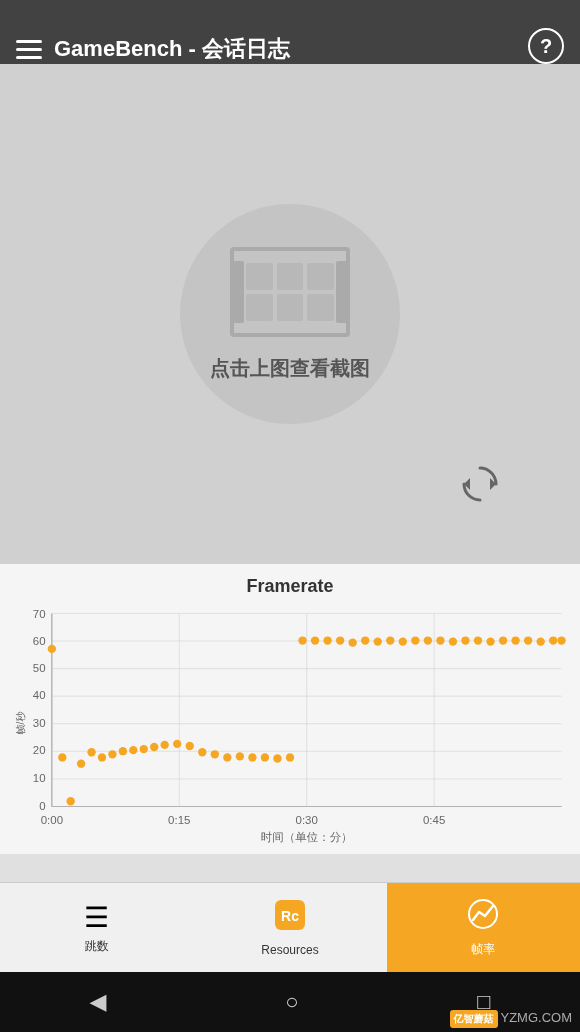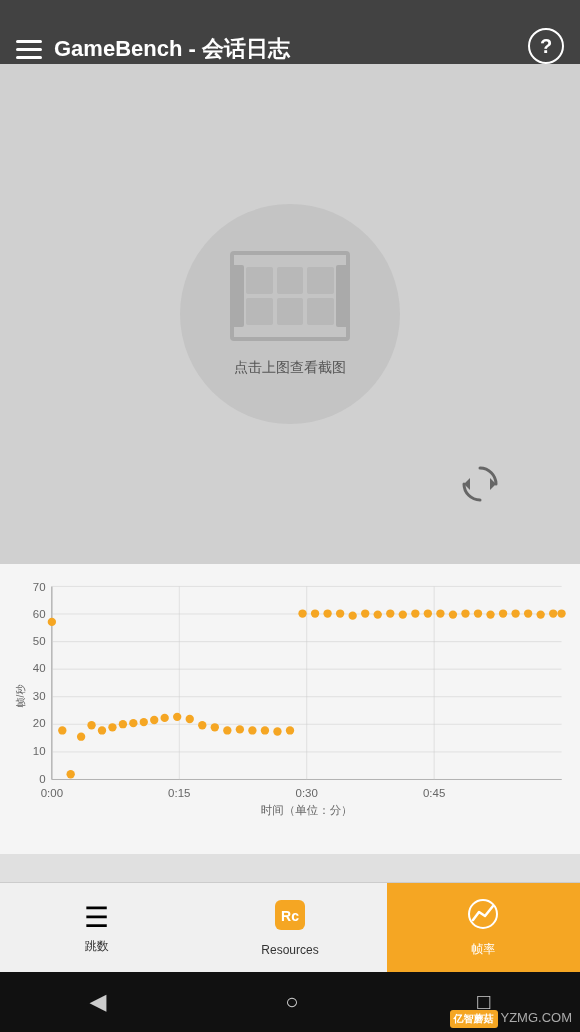--- a/index.html
+++ b/index.html
@@ -113,22 +113,22 @@
       grid-template-columns: 1fr 1fr 1fr;
       grid-template-rows: 1fr 1fr;
       gap: 4px;
     }
     .film-cell {
       background: #b8b8b8;
       border-radius: 2px;
     }
     .screenshot-label {
       color: #555;
-      font-size: 14px;
-      font-weight: normal;
+      font-size: 20px;
+      font-weight: bold;
       text-align: center;
       margin-top: 10px;
     }
     .cursor-icon {
       position: absolute;
       bottom: 60px;
       right: 80px;
       width: 40px;
       height: 40px;
       font-size: 28px;
@@ -272,20 +272,21 @@
       <path d="M20 4 A16 16 0 0 1 36 20" stroke="#666" stroke-width="3" fill="none" stroke-linecap="round"></path>
       <path d="M20 36 A16 16 0 0 1 4 20" stroke="#666" stroke-width="3" fill="none" stroke-linecap="round"></path>
 
       <polygon points="36,20 30,14 30,26" fill="#666"></polygon>
       <polygon points="4,20 10,14 10,26" fill="#666"></polygon>
     </svg>
   </div>
 </div>
 
 <div class="chart-area">
+  <div class="chart-title">Framerate</div>
   <div class="chart-container">
     
     <div style="position:absolute;left:2px;top:50%;transform:translateY(-50%) rotate(-90deg);font-size:10px;color:#666;white-space:nowrap;z-index:2;">帧/秒</div>
     <svg class="chart-svg" viewBox="0 0 540 230" preserveAspectRatio="none">
 
       <defs>
         <style>
           .grid-line { stroke: #ccc; stroke-width: 0.5; }
           .axis-line { stroke: #999; stroke-width: 1; }
           .data-point { fill: #f5a623; }

